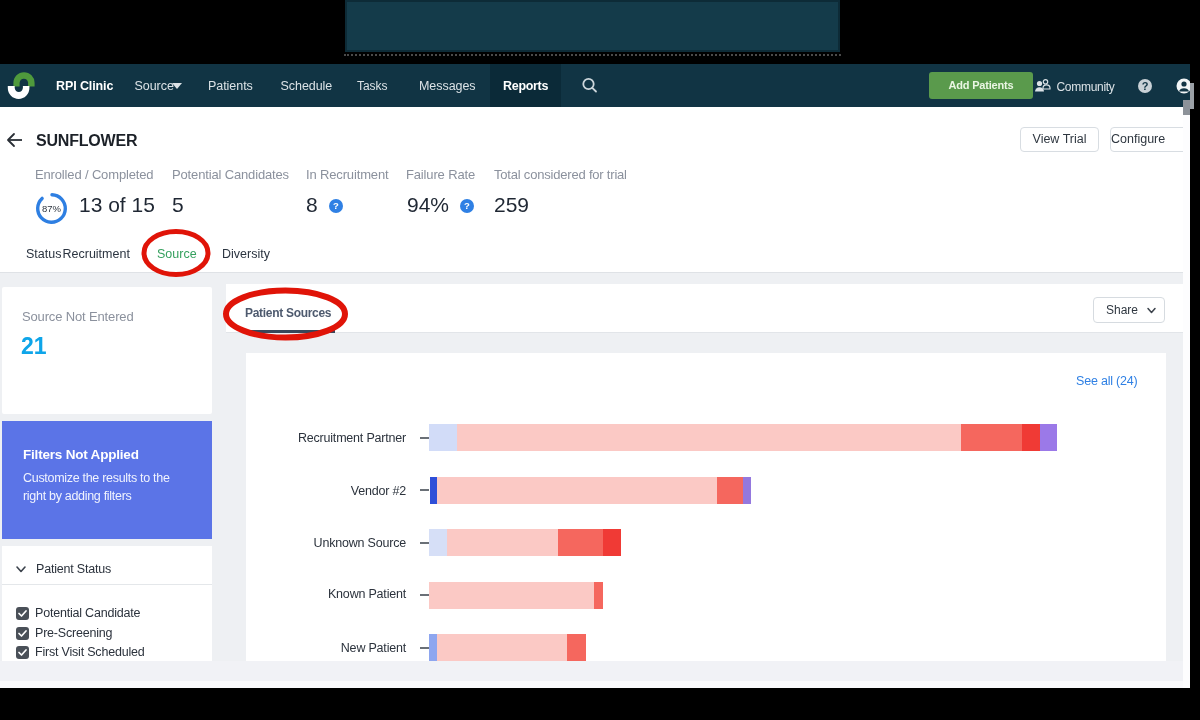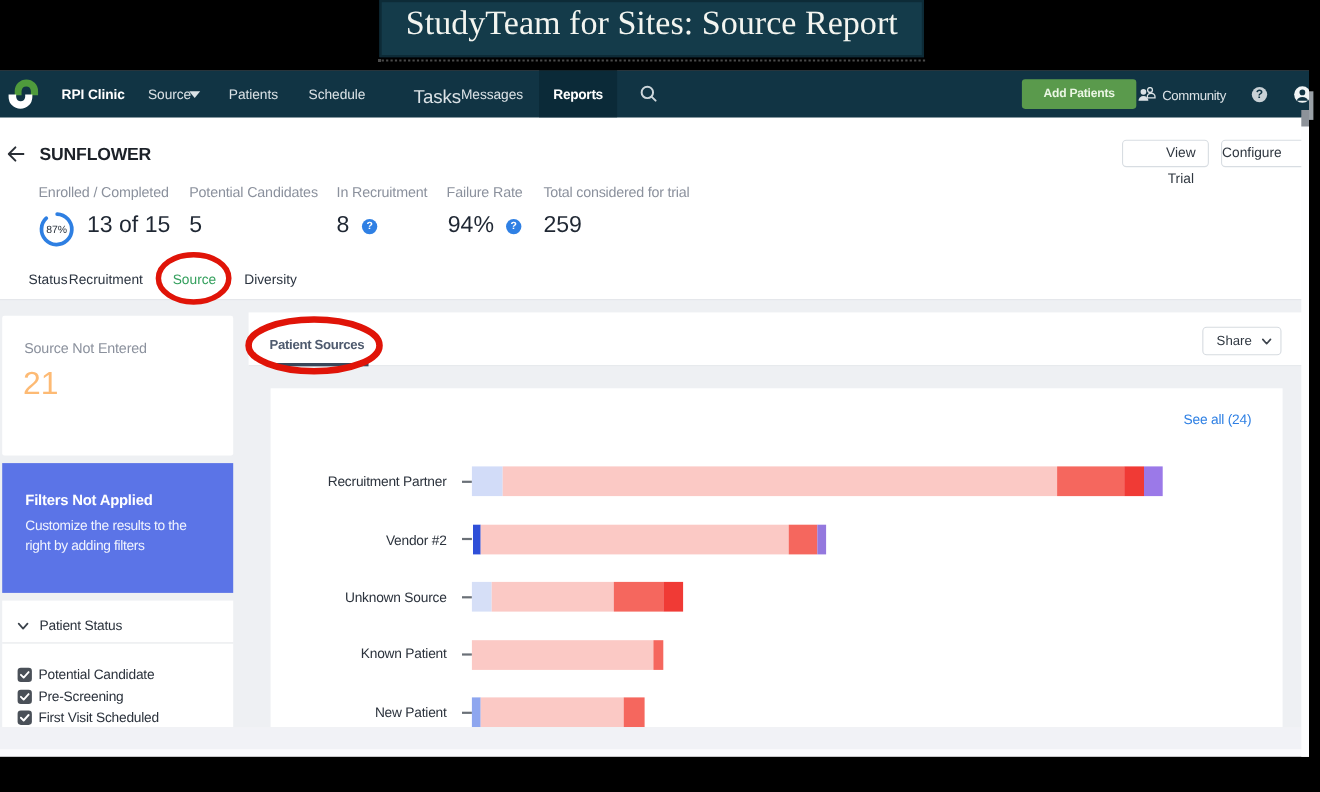--- a/index.html
+++ b/index.html
@@ -18,21 +18,21 @@
 
   <svg class="abs" style="left:0px; top:64px;" width="44" height="43" viewBox="0 0 44 43">
     <path d="M13.4,22.6 V18.8 A10.6,10.6 0 0 1 34.6,18.8 V22.6 H28.1 V18.8 A4.3,4.8 0 0 0 19.6,18.8 V22.6 Z" fill="#4f9a3c"></path>
     <path d="M7.8,21.9 V24.1 A10.8,10.8 0 0 0 29.4,24.1 V21.9 H22.9 V24.1 A4.2,5 0 0 1 14.7,24.1 V21.9 Z" fill="#ffffff"></path>
   </svg>
   <div class="abs" style="left:56px; top:79px; font-size:12.5px; font-weight:700; letter-spacing:-0.1px; color:#fff;">RPI Clinic</div>
   <div class="abs" style="left:134.5px; top:79px; font-size:12.5px; letter-spacing:-0.05px; color:#dbe2e6;">Source</div>
   <div class="abs" style="left:172px; top:83px; width:0; height:0; border-left:5px solid transparent; border-right:5px solid transparent; border-top:6px solid #dbe2e6;"></div>
   <div class="abs" style="left:208px; top:79px; font-size:12.5px; letter-spacing:-0.05px; color:#dbe2e6;">Patients</div>
   <div class="abs" style="left:280.5px; top:79px; font-size:12.5px; letter-spacing:-0.05px; color:#dbe2e6;">Schedule</div>
-  <div class="abs" style="left:376px; top:79px; font-size:17px; letter-spacing:-0.05px; color:#dbe2e6;">Tasks</div>
+  <div class="abs" style="left:357px; top:79px; font-size:12px; letter-spacing:-0.05px; color:#dbe2e6;">Tasks</div>
   <div class="abs" style="left:419px; top:79px; font-size:12.5px; letter-spacing:-0.05px; color:#dbe2e6;">Messages</div>
   <div class="abs" style="left:490px; top:64px; width:71px; height:43px; background:#0b2a38;"></div>
   <div class="abs" style="left:503px; top:79px; font-size:12.5px; font-weight:700; letter-spacing:-0.3px; color:#fff;">Reports</div>
   <svg class="abs" style="left:580px; top:76px;" width="20" height="20" viewBox="0 0 20 20">
     <circle cx="8.5" cy="8" r="5.2" fill="none" stroke="#cdd6db" stroke-width="1.8"></circle>
     <line x1="12.3" y1="11.8" x2="16" y2="15.5" stroke="#cdd6db" stroke-width="1.8" stroke-linecap="round"></line>
   </svg>
 
   <div class="abs" style="left:929px; top:72px; width:104px; height:27px; background:#5a9a4c; border-radius:3px; text-align:center; line-height:27px; font-size:11px; font-weight:700; letter-spacing:-0.2px; color:#eaf6e3;">Add Patients</div>
 
@@ -53,21 +53,21 @@
   </svg>
 
   <div class="abs" style="left:0px; top:107px; width:1190px; height:166px; background:#fff; border-bottom:1px solid #dfe2e6;"></div>
 
   <svg class="abs" style="left:6px; top:132px;" width="18" height="16" viewBox="0 0 18 16">
     <line x1="2" y1="8" x2="16" y2="8" stroke="#2a2f36" stroke-width="1.8"></line>
     <polyline points="8,2 2,8 8,14" fill="none" stroke="#2a2f36" stroke-width="1.8" stroke-linejoin="round" stroke-linecap="round"></polyline>
   </svg>
   <div class="abs" style="left:36px; top:132px; font-size:16px; font-weight:700; color:#1c2128; letter-spacing:-0.2px;">SUNFLOWER</div>
 
-  <div class="abs" style="left:1020px; top:127px; width:79px; height:25px; background:#fff; border:1px solid #d8dde2; border-radius:4px; text-align:center; line-height:23px; font-size:12.5px; color:#2f3740;padding-left:28px;">View Trial</div>
+  <div class="abs" style="left:1020px; top:127px; width:79px; height:25px; background:#fff; border:1px solid #d8dde2; border-radius:4px; text-align:center; line-height:23px; font-size:12.5px; color:#2f3740;">View Trial</div>
   <div class="abs" style="left:1110px; top:127px; width:80px; height:25px; background:#fff; border:1px solid #d8dde2; border-radius:4px; text-align:left; line-height:23px; font-size:12.5px; color:#2f3740;">Configure</div>
 
   <div class="abs" style="left:35px; top:166.5px; font-size:13px; letter-spacing:-0.15px; color:#8b919d;">Enrolled / Completed</div>
   <div class="abs" style="left:172px; top:166.5px; font-size:13px; letter-spacing:-0.15px; color:#8b919d;">Potential Candidates</div>
   <div class="abs" style="left:306px; top:166.5px; font-size:13px; letter-spacing:-0.15px; color:#8b919d;">In Recruitment</div>
   <div class="abs" style="left:406px; top:166.5px; font-size:13px; letter-spacing:-0.15px; color:#8b919d;">Failure Rate</div>
   <div class="abs" style="left:494px; top:166.5px; font-size:13px; letter-spacing:-0.2px; color:#8b919d;">Total considered for trial</div>
 
   <svg class="abs" style="left:35px; top:192px;" width="33" height="33" viewBox="0 0 33 33">
     <circle cx="16.5" cy="16.5" r="13.8" fill="none" stroke="#2e7fe2" stroke-width="3.4" stroke-dasharray="75.4 11.3" stroke-linecap="round" transform="rotate(-88 16.5 16.5)"></circle>
@@ -82,21 +82,21 @@
   <div class="abs" style="left:460px; top:199px; width:14px; height:14px; background:#2f80e4; border-radius:50%; text-align:center; line-height:14px; font-size:9.5px; font-weight:700; color:#fff;">?</div>
   <div class="abs" style="left:494px; top:192.5px; font-size:21px; color:#1f2733;">259</div>
 
   <div class="abs" style="left:2px; top:247px; font-size:12.5px; color:#2b3440;margin-left:24px;">Status</div>
   <div class="abs" style="left:62.5px; top:247px; font-size:12.5px; color:#2b3440;">Recruitment</div>
   <div class="abs" style="left:157px; top:247px; font-size:12.5px; color:#35a05e;">Source</div>
   <div class="abs" style="left:222px; top:247px; font-size:12.5px; color:#2b3440;">Diversity</div>
 
   <div class="abs" style="left:2px; top:287px; width:210px; height:127px; background:#fff; border-radius:2px;"></div>
   <div class="abs" style="left:22px; top:309px; font-size:13px; letter-spacing:-0.15px; color:#8b919d;">Source Not Entered</div>
-  <div class="abs" style="left:21px; top:333px; font-size:29px; font-weight:400; color:#fdba74;">21</div>
+  <div class="abs" style="left:21px; top:333px; font-size:23px; font-weight:700; color:#0ea5e9;">21</div>
 
   <div class="abs" style="left:2px; top:421px; width:210px; height:118px; background:#5b74e7;"></div>
   <div class="abs" style="left:23px; top:446.5px; font-size:13.5px; font-weight:700; letter-spacing:-0.2px; color:#fff;">Filters Not Applied</div>
   <div class="abs" style="left:23px; top:469px; width:160px; font-size:12.5px; letter-spacing:-0.3px; line-height:18px; color:#f0f3fe;">Customize the results to the right by adding filters</div>
 
   <div class="abs" style="left:2px; top:546px; width:210px; height:115px; background:#fff;"></div>
   <svg class="abs" style="left:15px; top:564px;" width="12" height="10" viewBox="0 0 12 10">
     <polyline points="2,3 6,7.5 10,3" fill="none" stroke="#3c434c" stroke-width="1.6" stroke-linecap="round" stroke-linejoin="round"></polyline>
   </svg>
   <div class="abs" style="left:36px; top:561.5px; font-size:12.5px; letter-spacing:-0.2px; color:#2b323c;">Patient Status</div>
@@ -176,16 +176,15 @@
   <div class="abs" style="left:1190px; top:0px; width:10px; height:720px; background:#000;"></div>
   <div class="abs" style="left:0px; top:661px; width:1190px; height:20px; background:#f1f2f6;"></div>
   <div class="abs" style="left:0px; top:681px; width:1190px; height:7px; background:#fafafc;"></div>
   <div class="abs" style="left:0px; top:688px; width:1200px; height:32px; background:#000;"></div>
 
   <div class="abs" style="left:1183px; top:107px; width:7px; height:581px; background:#fdfdfe; z-index:4;"></div>
   <div class="abs" style="left:1183px; top:100px; width:7px; height:15px; background:#8d9299; z-index:5;"></div>
   <div class="abs" style="left:1190px; top:83px; width:4px; height:26px; background:#9aa0a6; z-index:5;"></div>
 
   <div class="abs" style="left:345px; top:0px; width:495px; height:52px; background:#143b4a; border:2px solid #0d2b37; z-index:6;"></div>
-  <div class="abs" style="left:345px; top:0px; width:495px; height:52px; z-index:7; text-align:center; line-height:42px; font-family:'Liberation Serif', serif; font-size:31px; color:#f3f5f0;">StudyTeam for Sites: Source Report</div>
   <div class="abs" style="left:344px; top:54px; width:497px; height:0; border-top:2px dotted #4a4a4a; z-index:6;"></div>
 
 </div>
 
 </body></html>

